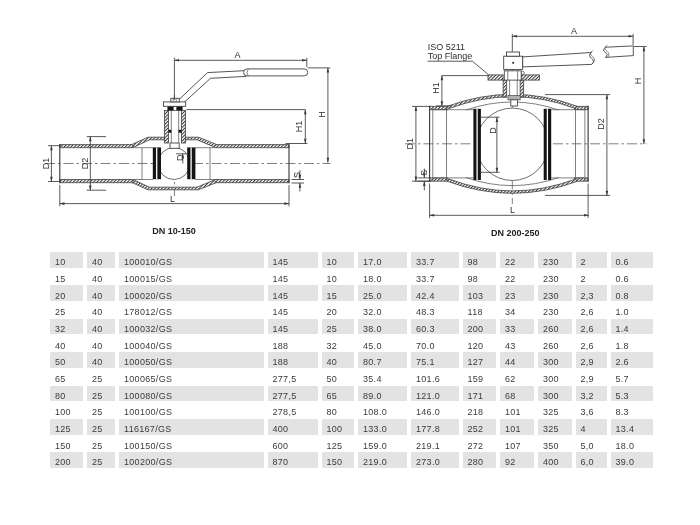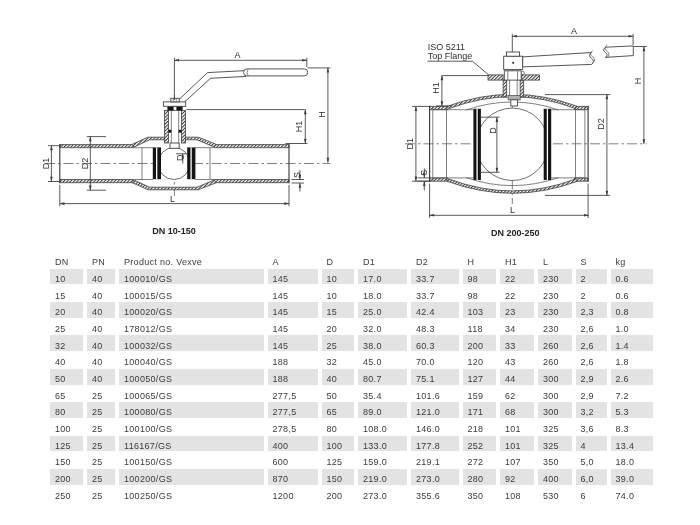--- a/index.html
+++ b/index.html
@@ -240,34 +240,20 @@
 <col style="width:32.5px">
         <col style="width:49px">
         <col style="width:47.5px">
         <col style="width:33.5px">
 <col style="width:34px">
         <col style="width:33.5px">
         <col style="width:31px">
         <col style="width:42px">
 </colgroup>
 <tbody>
-        <tr class="h">
-          <th>DN</th>
-          <th>PN</th>
-          <th>Product no. Vexve</th>
-          <th>A</th>
-          <th>D</th>
-          <th>D1</th>
-          <th>D2</th>
-          <th>H</th>
-          <th>H1</th>
-          <th>L</th>
-          <th>S</th>
-          <th>kg</th>
-        </tr>
 <tr class="s">
           <td>10</td>
           <td>40</td>
           <td>100010/GS</td>
           <td>145</td>
           <td>10</td>
           <td>17.0</td>
           <td>33.7</td>
           <td>98</td>
           <td>22</td>
@@ -364,21 +350,21 @@
           <td>25</td>
           <td>100065/GS</td>
           <td>277,5</td>
           <td>50</td>
           <td>35.4</td>
           <td>101.6</td>
           <td>159</td>
           <td>62</td>
           <td>300</td>
           <td>2,9</td>
-          <td>7.2</td>
+          <td>5.7</td>
         </tr>
 <tr class="s">
           <td>80</td>
           <td>25</td>
           <td>100080/GS</td>
           <td>277,5</td>
           <td>65</td>
           <td>89.0</td>
           <td>121.0</td>
           <td>171</td>
@@ -436,29 +422,15 @@
           <td>870</td>
           <td>150</td>
           <td>219.0</td>
           <td>273.0</td>
           <td>280</td>
           <td>92</td>
           <td>400</td>
           <td>6,0</td>
           <td>39.0</td>
         </tr>
-<tr>
-          <td>250</td>
-          <td>25</td>
-          <td>100250/GS</td>
-          <td>1200</td>
-          <td>200</td>
-          <td>273.0</td>
-          <td>355.6</td>
-          <td>350</td>
-          <td>108</td>
-          <td>530</td>
-          <td>6</td>
-          <td>74.0</td>
-        </tr>
 </tbody>
     </table>
 </div>
 
 </body></html>

